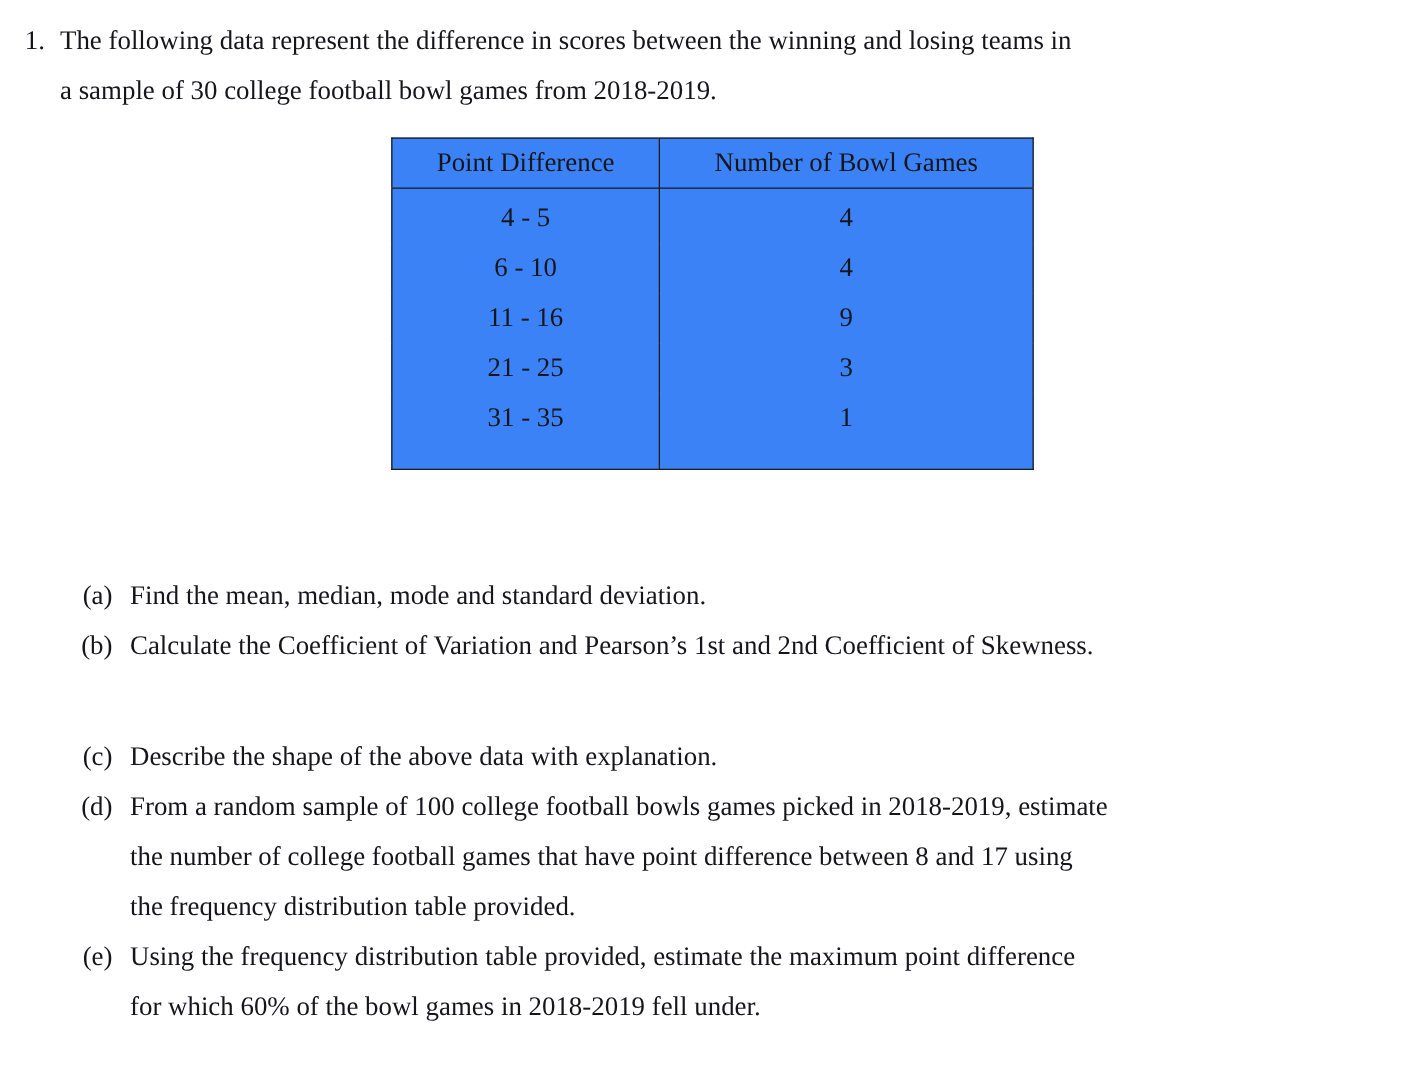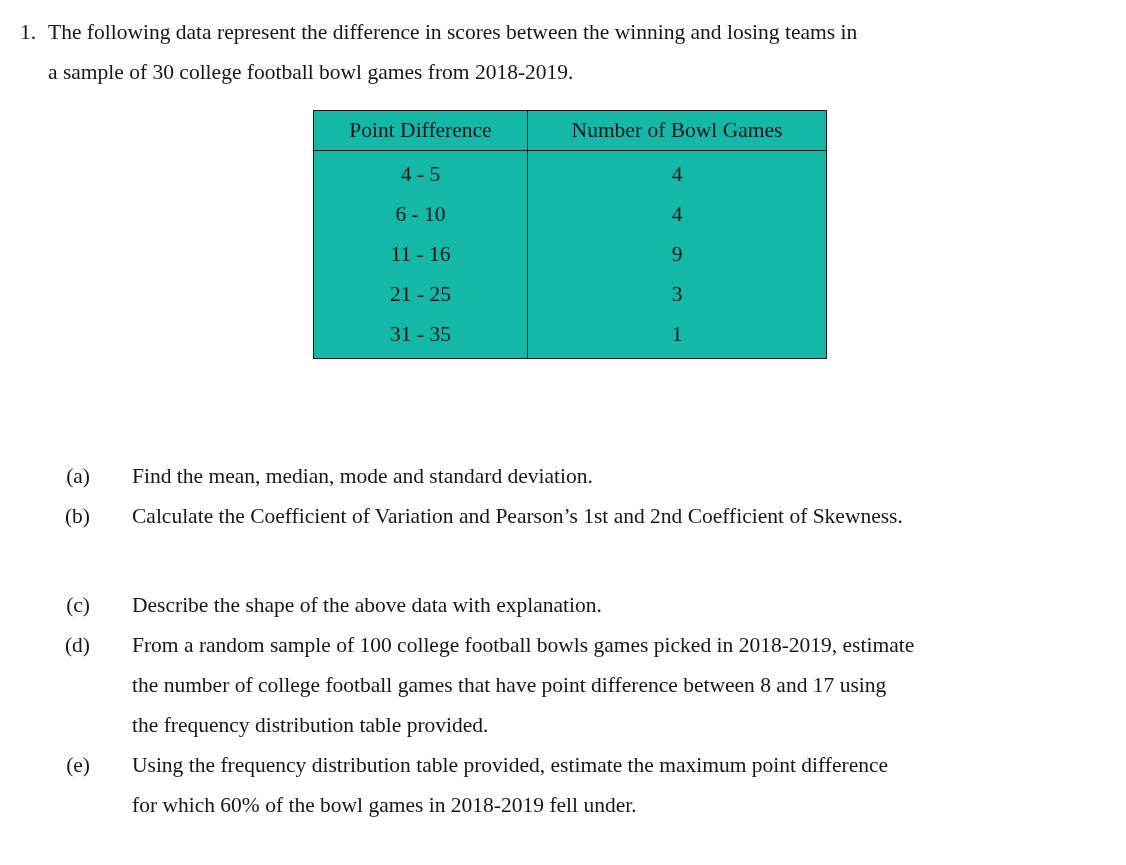--- a/index.html
+++ b/index.html
@@ -51,21 +51,21 @@
 
   
   .table-wrap {
     position: absolute;
     left: 313px;
     top: 110px;
   }
   table.freq {
     border-collapse: collapse;
     border: 1.4px solid #1a1a1a;
-    background: #14b8a6;
+    background: #3b82f6;
   }
   table.freq th,
   table.freq td {
     font-weight: normal;
     font-size: 21.5px;
     line-height: 1;
     text-align: center;
     padding: 0;
     height: 40px;
     vertical-align: middle;
@@ -82,21 +82,21 @@
     border-right: 1.4px solid #1a1a1a;
   }
   table.freq thead th.col-b,
   table.freq td.col-b {
     width: 278px;
   }
   table.freq tbody tr:first-child td {
     padding-top: 4px;
   }
   table.freq tbody tr:last-child td {
-    padding-bottom: 3px;
+    padding-bottom: 20px;
   }
 
   
   .subitems {
     position: absolute;
     left: 0;
     top: 456px;
     width: 1126px;
   }
   .subitem {
@@ -112,21 +112,20 @@
     flex: 0 0 104px;
     text-align: right;
     padding-right: 14px;
     box-sizing: border-box;
     font-size: 21.5px;
     line-height: 40px;
   }
   .sub-body {
     flex: 1 1 auto;
     padding-right: 74px;
-    margin-left: 28px;
   }
   .sub-line {
     font-size: 21.5px;
     line-height: 40px;
     white-space: nowrap;
   }
 </style>
 </head>
 <body>
 

